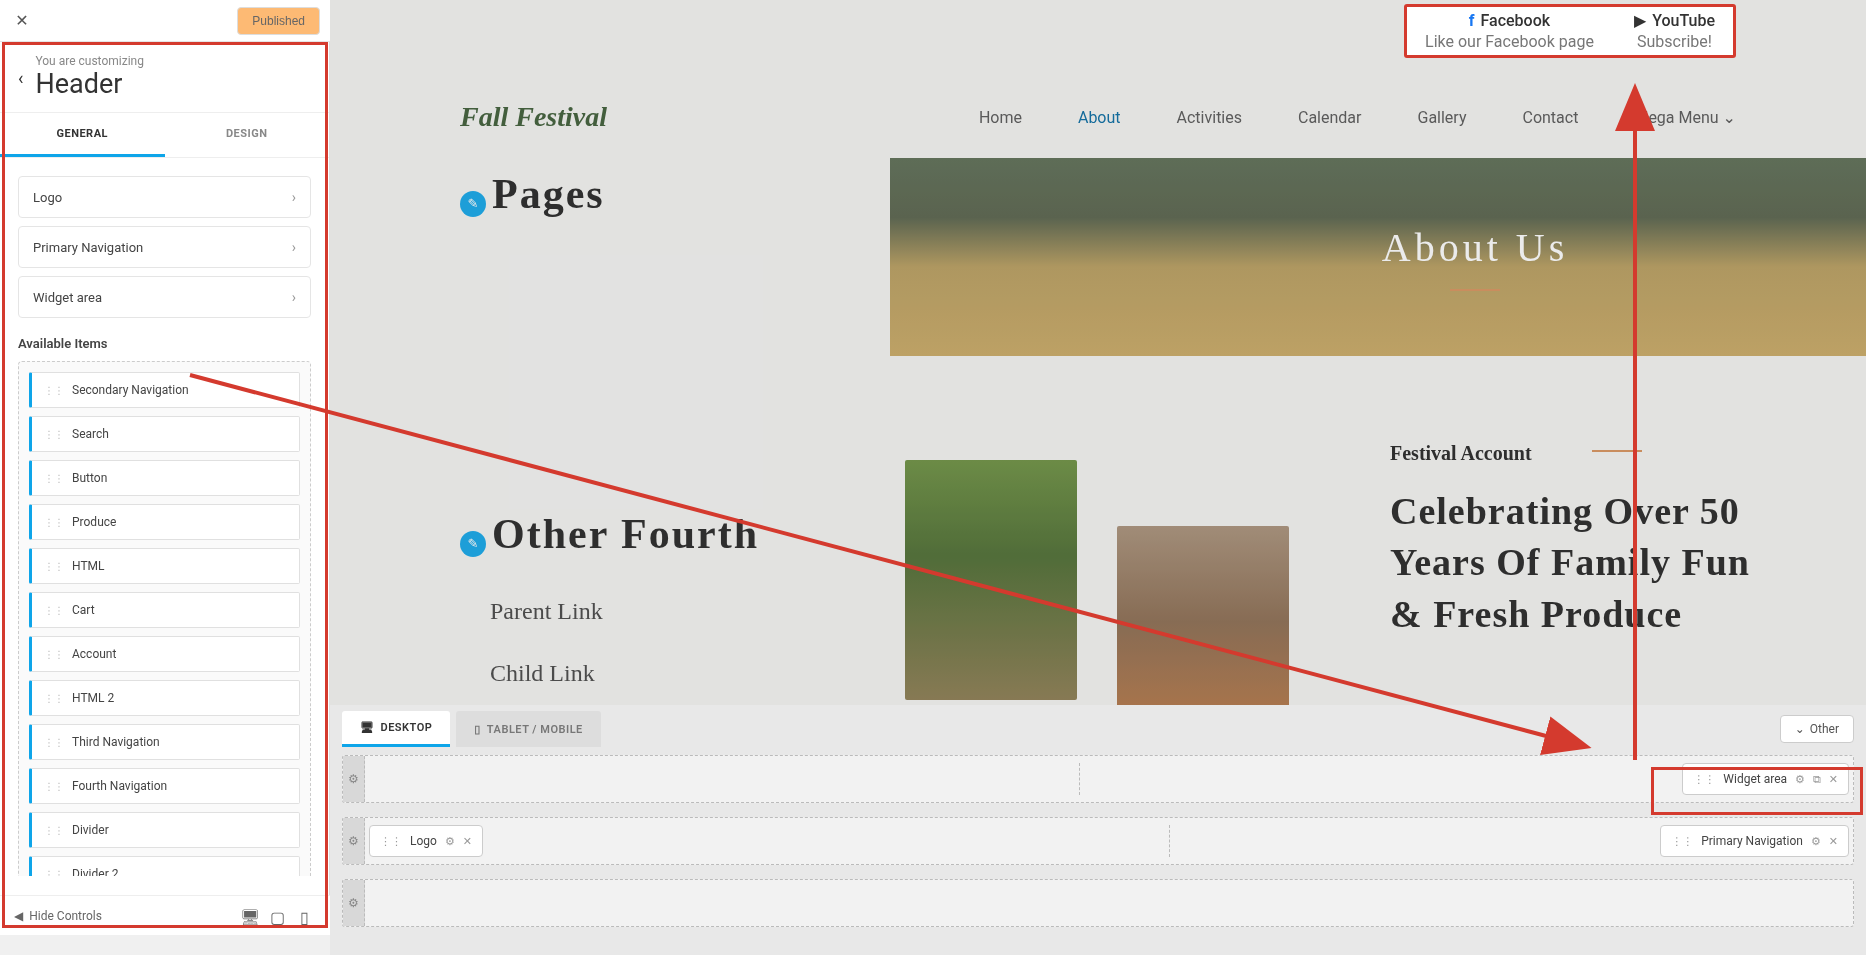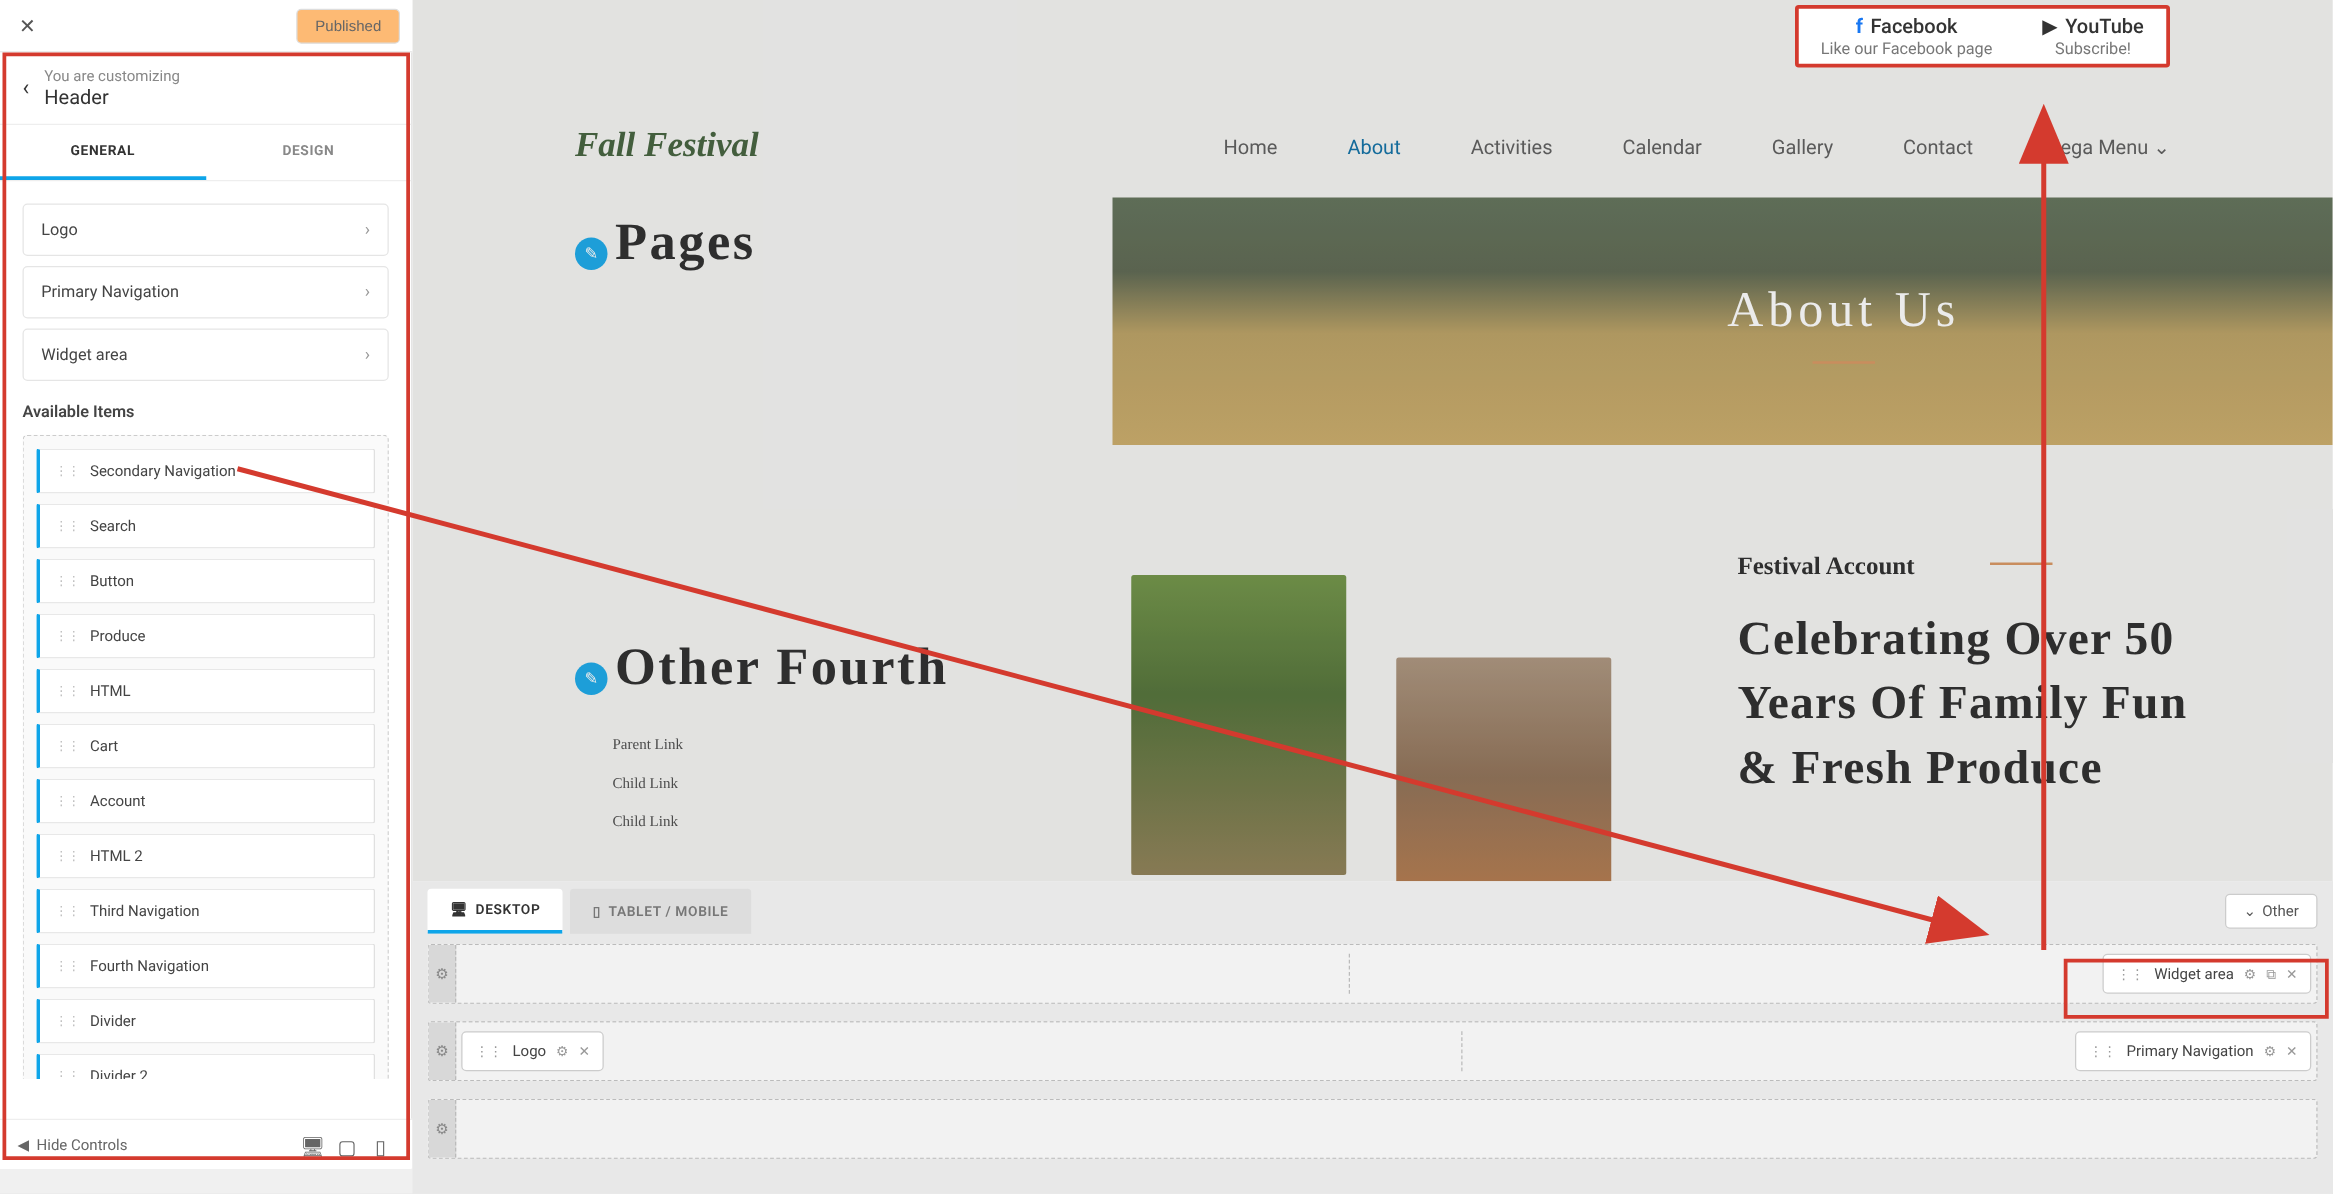--- a/index.html
+++ b/index.html
@@ -6,21 +6,21 @@
 body { font-family: -apple-system, BlinkMacSystemFont, "Segoe UI", Roboto, sans-serif; background: #f0f0f0; overflow: hidden; width: 1866px; height: 955px; position: relative; }
 
 .topbar { position: absolute; top: 0; left: 0; width: 330px; height: 42px; background: #fff; border-bottom: 1px solid #e5e5e5; display: flex; align-items: center; padding: 0 10px; justify-content: space-between; }
 .close-x { font-size: 16px; color: #555; cursor: pointer; width: 24px; text-align: center; }
 .published-btn { background: #fdba74; border: 1px solid #ddd; border-radius: 4px; padding: 6px 14px; font-size: 12px; color: #666; }
 
 .sidebar { position: absolute; top: 42px; left: 0; width: 330px; height: 893px; background: #fff; border-right: 1px solid #ddd; }
 .sidebar-header { display: flex; align-items: center; padding: 12px 18px; border-bottom: 1px solid #eee; }
 .back-chevron { font-size: 18px; color: #333; cursor: pointer; margin-right: 12px; }
 .header-text .subtitle { font-size: 12px; color: #888; }
-.header-text .title { font-size: 16px; color: #333; }
+.header-text .title { font-size: 27px; color: #333; }
 
 .tabs { display: flex; border-bottom: 1px solid #eee; }
 .tab { flex: 1; text-align: center; padding: 14px 0; font-size: 11px; font-weight: 700; letter-spacing: 0.5px; color: #888; cursor: pointer; }
 .tab.active { color: #333; border-bottom: 3px solid #0ea5e9; }
 
 .panel-body { padding: 18px; overflow-y: auto; height: calc(100% - 175px); }
 .panel-item { background: #fff; border: 1px solid #e5e5e5; border-radius: 4px; padding: 12px 14px; margin-bottom: 8px; display: flex; justify-content: space-between; align-items: center; font-size: 13px; color: #444; cursor: pointer; }
 .chevron-right { color: #999; font-size: 14px; }
 
 .section-label { font-size: 13px; font-weight: 600; color: #444; margin: 18px 0 10px; }
@@ -33,38 +33,38 @@
 .hide-controls { font-size: 12px; color: #666; display: flex; align-items: center; gap: 6px; cursor: pointer; }
 .device-icons { display: flex; gap: 14px; }
 .device-icon { width: 16px; height: 16px; color: #666; cursor: pointer; }
 
 .preview { position: absolute; top: 0; left: 330px; right: 0; height: 705px; background: #f5f5f3; overflow: hidden; }
 .preview-overlay { position: absolute; inset: 0; background: rgba(120,120,120,0.15); pointer-events: none; }
 
 .social-bar { position: absolute; top: 4px; right: 130px; background: #fff; border: 3px solid #d43a2e; border-radius: 3px; padding: 4px 18px; display: flex; gap: 40px; z-index: 5; }
 .social-item { text-align: center; }
 .social-title { font-size: 16px; font-weight: 500; color: #333; display: flex; align-items: center; gap: 6px; justify-content: center; }
-.social-sub { font-size: 13px; color: #777; margin-top: 2px; }
+.social-sub { font-size: 16px; color: #777; margin-top: 2px; }
 
 .site-header { position: absolute; top: 88px; left: 130px; right: 130px; height: 58px; display: flex; align-items: center; justify-content: space-between; }
 .logo { font-family: cursive; font-size: 28px; font-style: italic; color: #3a5a33; font-weight: 600; }
 .nav { display: flex; gap: 28px; font-size: 16px; color: #555; }
 .nav-item { cursor: pointer; padding-left: 28px; }
 .nav-item.active { color: #0369a1; font-weight: 400; }
 
 .hero { position: absolute; top: 158px; left: 560px; width: 1170px; height: 198px; background: linear-gradient(to bottom, #5a6b52 0%, #556048 30%, #b89d5c 55%, #c9a862 100%); display: flex; flex-direction: column; align-items: center; justify-content: center; }
 .hero-title { font-family: Georgia, serif; font-size: 40px; color: #fff; letter-spacing: 4px; font-weight: 500;}
 .hero-line { width: 50px; height: 2px; background: #d8915a; margin-top: 18px; }
 
 .pages-section { position: absolute; top: 170px; left: 130px; }
 .section-badge { display: inline-flex; width: 26px; height: 26px; background: #0ea5e9; border-radius: 50%; color: #fff; align-items: center; justify-content: center; font-size: 13px; margin-right: 6px; vertical-align: middle; }
 .section-heading { font-family: Georgia, serif; font-size: 42px; font-weight: 700; color: #222; display: inline; letter-spacing: 2px;}
 
 .other-section { position: absolute; top: 510px; left: 130px; }
-.child-links { position: absolute; top: 580px; left: 160px; font-family: Georgia, serif; font-size: 12px; color: #444; line-height: 2.6; }
+.child-links { position: absolute; top: 580px; left: 160px; font-family: Georgia, serif; font-size: 24px; color: #444; line-height: 2.6; }
 
 .mid-images { position: absolute; top: 460px; left: 575px; display: flex; gap: 40px; }
 .mid-img { width: 172px; height: 240px; background: #888; border-radius: 2px; }
 .mid-img.a { background: linear-gradient(#6a8f3e 0%, #4a6b2e 40%, #8a7a4e 100%); }
 .mid-img.b { background: linear-gradient(#a89078 0%, #8a6a4e 40%, #c97a3e 100%); margin-top: 66px; }
 
 .festival-block { position: absolute; top: 440px; left: 1060px; width: 390px; }
 .festival-label { font-family: Georgia, serif; font-size: 20px; font-weight: 700; color: #222; line-height: 1.3; display: inline-block;}
 .festival-line { display: inline-block; width: 50px; height: 2px; background: #d8915a; margin-left: 60px; vertical-align: top; margin-top: 10px;}
 .festival-heading { font-family: Georgia, serif; font-size: 38px; font-weight: 700; color: #222; margin-top: 20px; line-height: 1.35; letter-spacing: 1px;}

